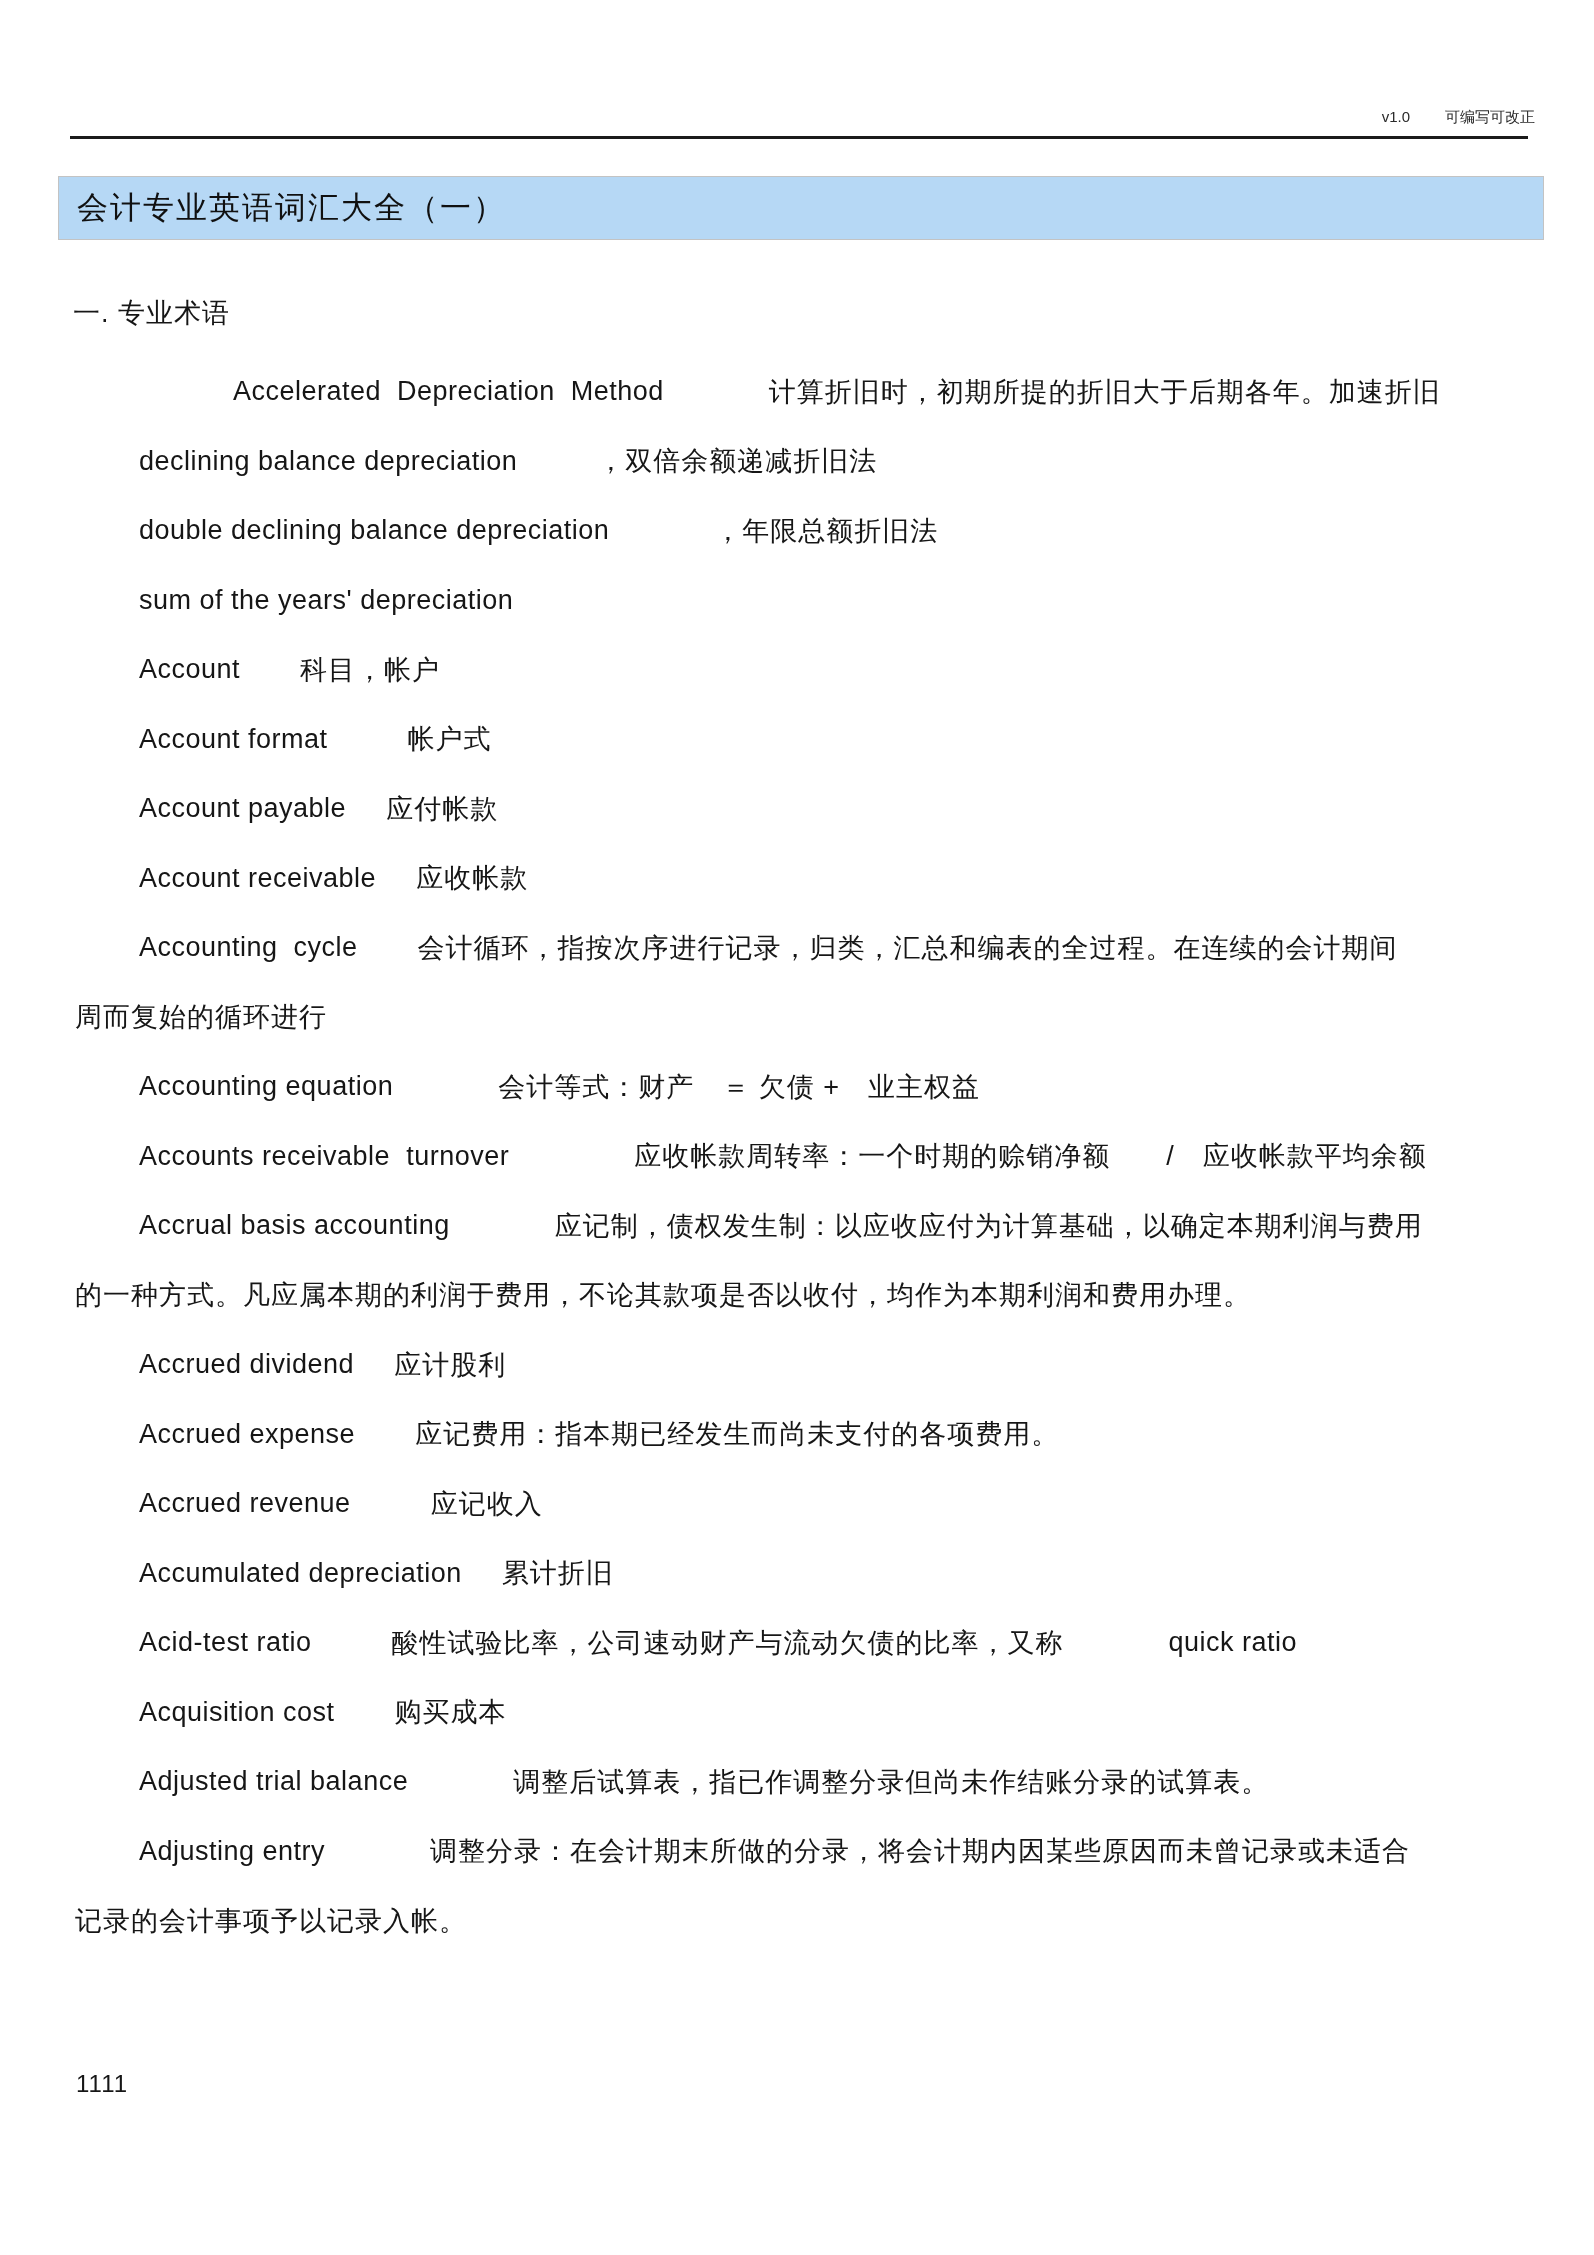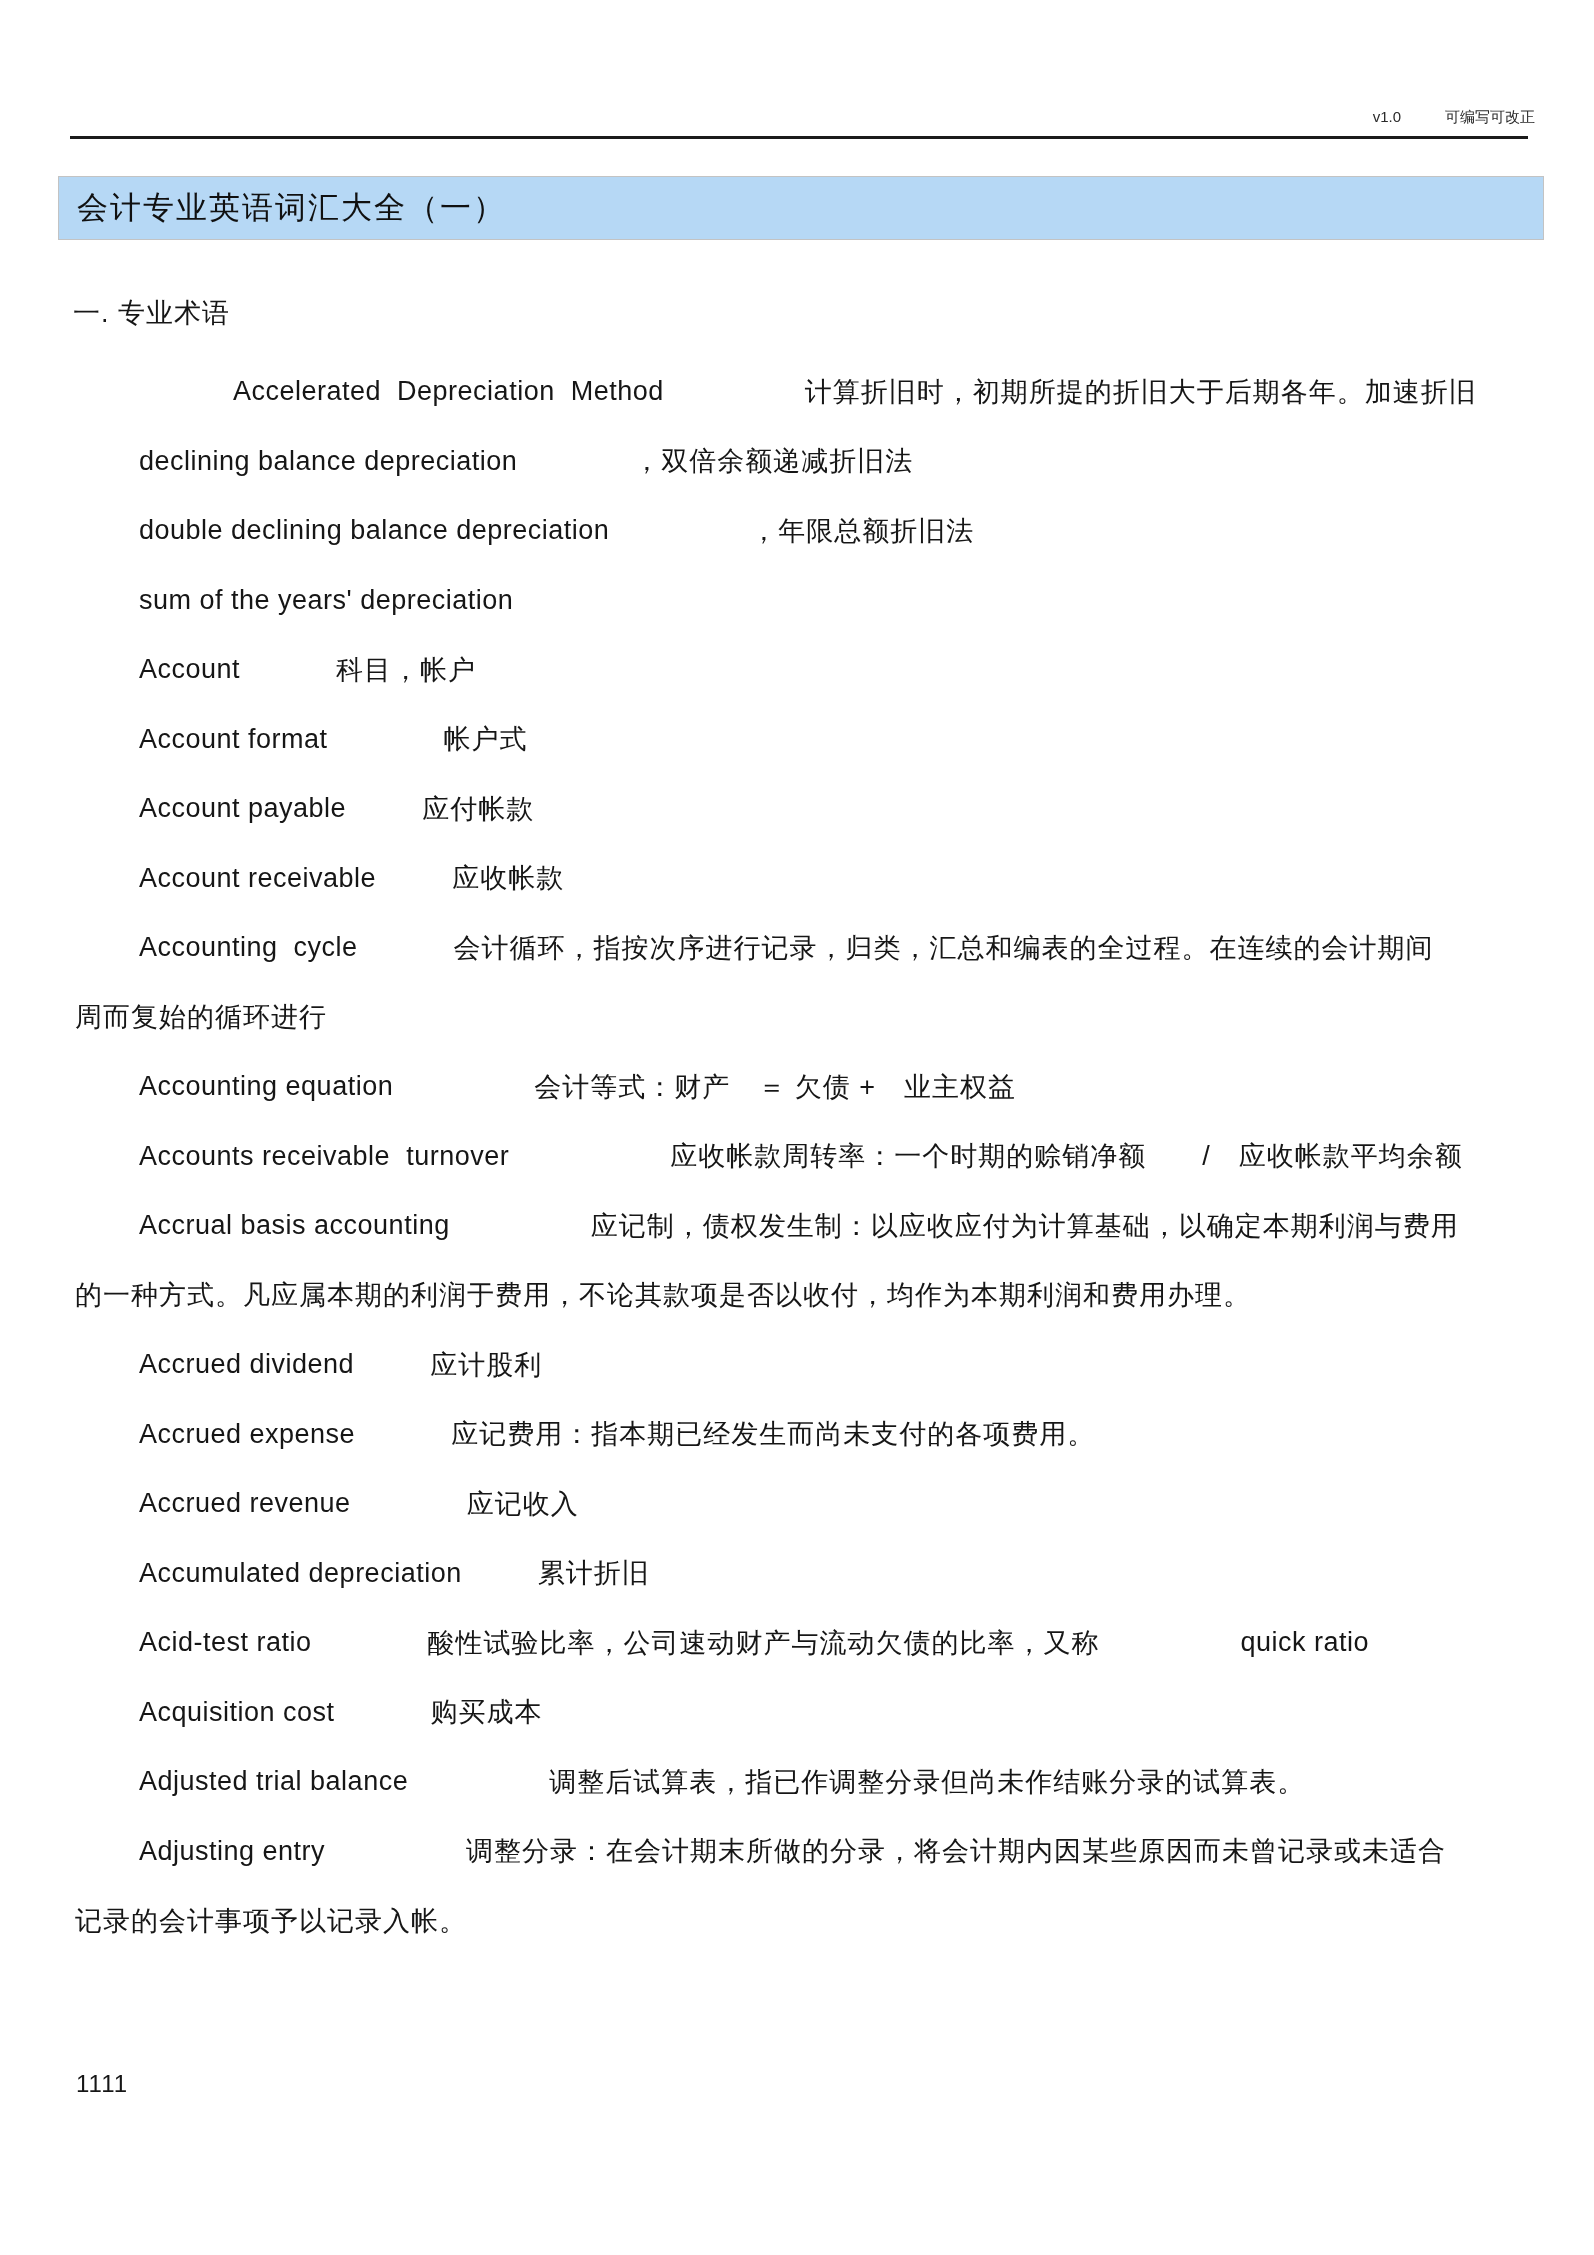--- a/index.html
+++ b/index.html
@@ -11,21 +11,21 @@
     font-family: "Liberation Sans", sans-serif;
     color: #161616;
     overflow: hidden;
   }
   
   .header-meta {
     position: absolute;
     top: 108px;
     right: 59px;
     display: flex;
-    gap: 44px;
+    gap: 35px;
     font-size: 15px;
     color: #2a2a2a;
     white-space: pre;
   }
   
   .header-rule {
     position: absolute;
     top: 136px;
     left: 70px;
     width: 1458px;
@@ -67,21 +67,20 @@
     top: 357px;
     left: 0;
     width: 1594px;
   }
   .line {
     height: 69.5px;
     display: flex;
     align-items: center;
     font-size: 27px;
     white-space: pre;
-    gap: 36px;
   }
   .line span { white-space: pre; }
   .ind-margin { padding-left: 75px; }
   .ind-entry  { padding-left: 139px; }
   .ind-first  { padding-left: 233px; }
   .en { letter-spacing: 0.5px; }
   .zh { letter-spacing: 1px; }
   .g-sm  { margin-right: 40px; }
   .g-sm2 { margin-right: 60px; }
   .g-md  { margin-right: 80px; }

